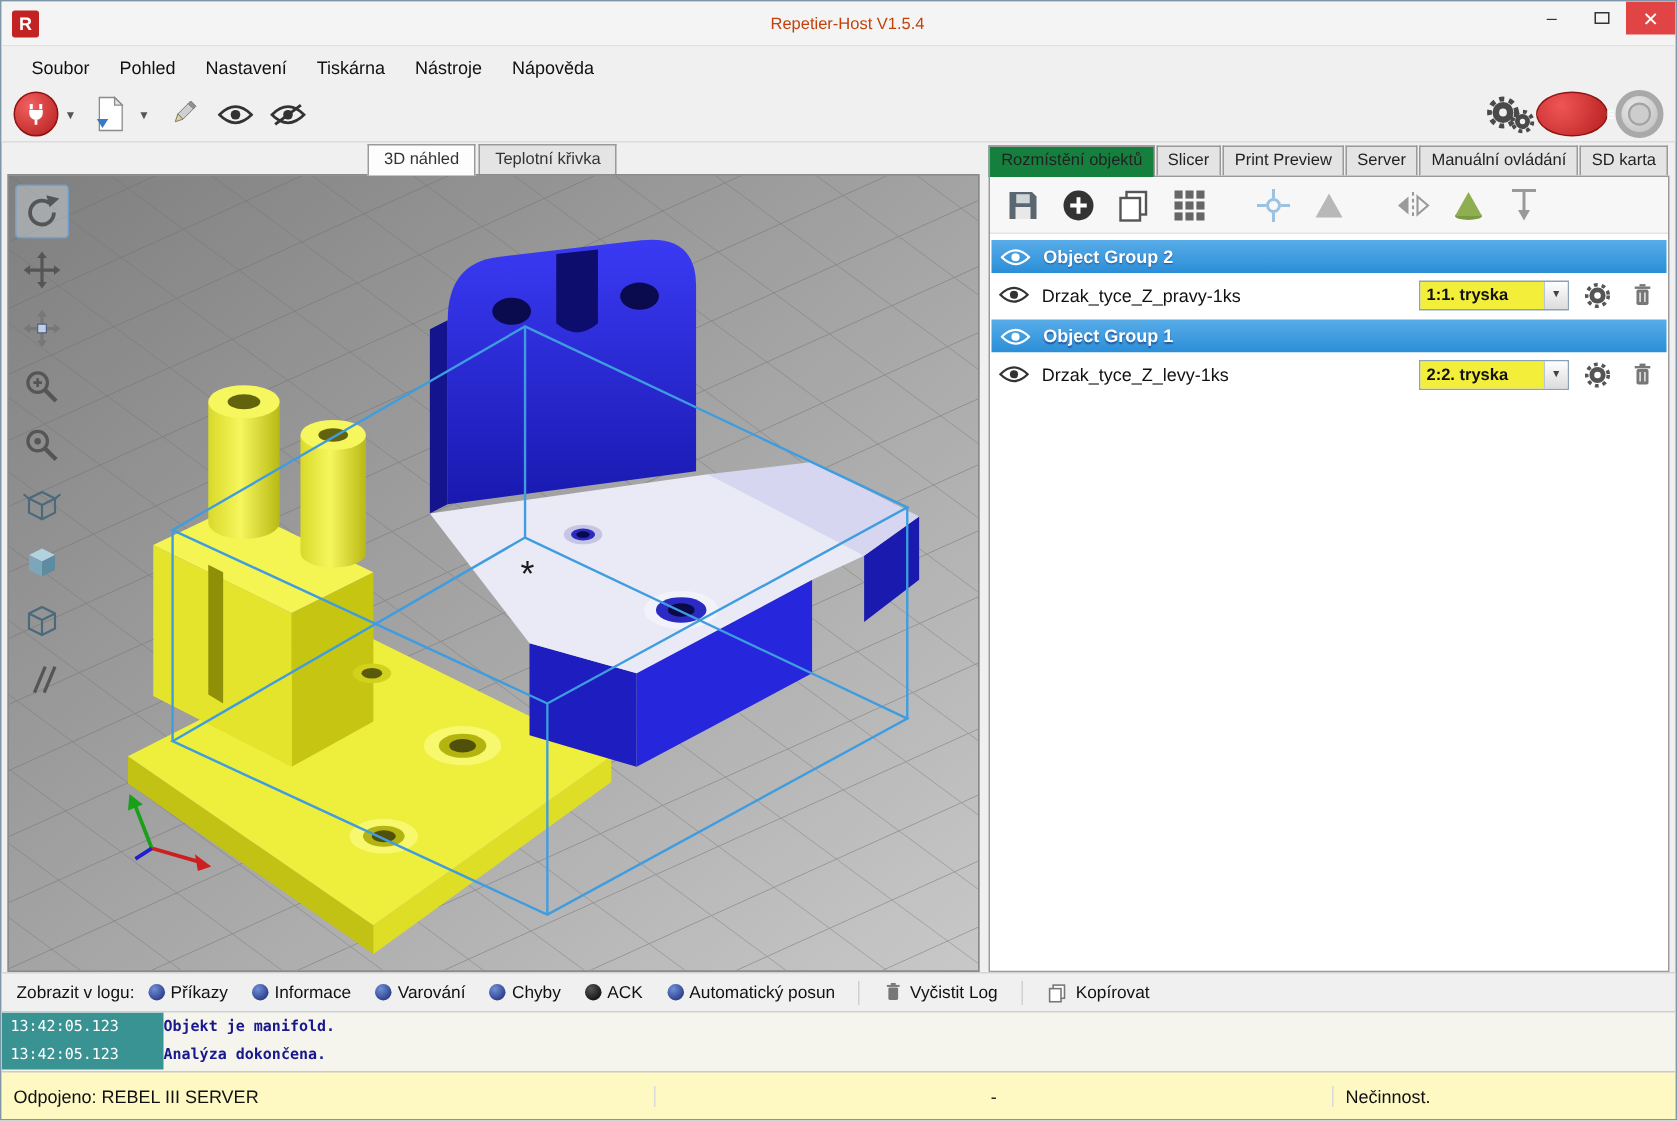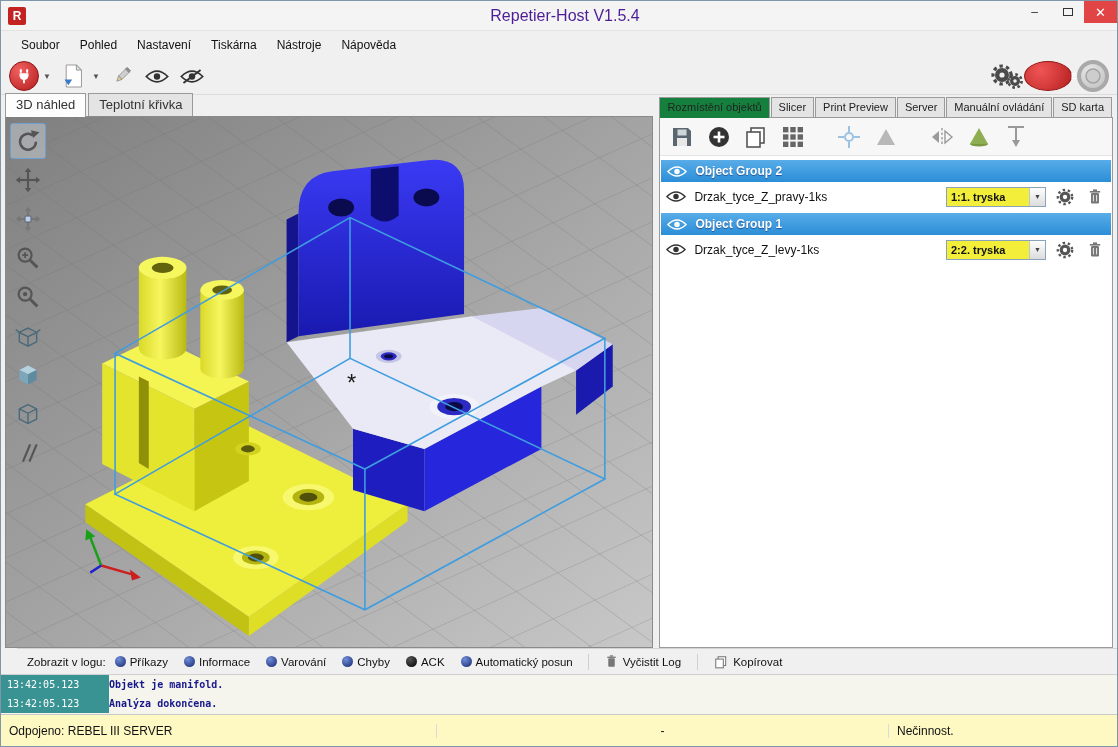--- a/index.html
+++ b/index.html
@@ -4,21 +4,21 @@
 <style>
   * { box-sizing: border-box; margin: 0; padding: 0; }
   body { background:#d8d8d8; font-family:"Liberation Sans", sans-serif; }
   .window{ width:1118px; height:747px; border:1px solid #7f96a8; background:#f0f0f0;
     display:flex; flex-direction:column; position:relative; overflow:hidden; }
 
   
   .titlebar{ height:30px; background:#f4f4f4; display:flex; align-items:center; border-bottom:1px solid #e2e2e2;}
   .app-icon{ width:18px; height:18px; margin:0 6px 0 7px; background:#c32222; color:#fff; font-weight:bold;
     font-size:12px; display:grid; place-items:center; border-radius:2px;}
-  .title{ flex:1; text-align:center; font-size:16px; color:#4c1d95; padding-left:80px;}
+  .title{ flex:1; text-align:center; font-size:11px; color:#c2410c; padding-left:80px;}
   .win-btns{ display:flex; align-self:flex-start;}
   .win-btn{ width:33px; height:22px; display:grid; place-items:center; font-size:12px; color:#333; cursor:default;}
   .win-btn.max span{ width:10px; height:8px; border:1px solid #333; display:block;}
   .win-btn.close{ background:#e04444; color:#fff; font-size:13px;}
 
   
   .menubar{ height:27px; display:flex; align-items:center; padding-left:10px; background:#f0f0f0; font-size:12px;}
   .menu-item{ padding:5px 10px; color:#111;}
 
   
@@ -31,21 +31,21 @@
   .easy-btn{ width:30px; height:30px; border-radius:50%; display:grid; place-items:center; color:#fff;
     font-size:8.5px; font-weight:bold; letter-spacing:.3px;
     background:radial-gradient(circle at 34% 30%, #f05555, #b51f1f); border:1px solid #8e1414;padding-left:46px;}
   .emerg-btn{ width:32px; height:32px; border-radius:50%; background:radial-gradient(circle at 38% 32%, #e9e9e9, #bdbdbd);
     border:4px solid #a9a9a9; display:grid; place-items:center;}
   .spacer{ flex:1; }
 
   
   .main{ flex:1; display:flex; padding:0 4px; min-height:0;}
   .left-pane{ width:658px; display:flex; flex-direction:column; min-height:0;}
-  .view-tabs{ height:21px; display:flex; align-items:flex-end; font-size:13px;}
+  .view-tabs{ height:21px; display:flex; align-items:flex-end; font-size:11px;justify-content:center;}
   .vtab{ padding:3px 10px 4px; border:1px solid #9a9a9a; border-bottom:none; background:#e4e4e4; color:#333; margin-right:2px;}
   .vtab.active{ background:#fdfdfd; position:relative; z-index:2; margin-bottom:-1px; padding-bottom:5px;}
   .viewport{ flex:1; border:1px solid #8a8a8a; position:relative; overflow:hidden; background:#9a9a9a; z-index:1;}
   .scene{ position:absolute; inset:0; width:100%; height:100%;}
   .view-toolbar{ position:absolute; left:4px; top:6px; display:flex; flex-direction:column; gap:3px; z-index:3;}
   .vbtn{ width:36px; height:36px; display:grid; place-items:center; border-radius:3px;}
   .vbtn.active{ border:1px solid #6fa0cf; background:rgba(235,244,252,.35);}
 
   .right-pane{ flex:1; display:flex; flex-direction:column; margin-left:6px; min-height:0;}
   .right-tabs{ height:22px; display:flex; align-items:flex-end; font-size:11px; white-space:nowrap;}
@@ -64,21 +64,21 @@
   .obj-name{ white-space:nowrap; overflow:hidden;}
   .row-controls{ margin-left:auto; display:flex; align-items:center; gap:8px;}
   .combo{ display:flex; width:100px; height:20px; border:1px solid #8aa3ba; background:#fff;font-weight:bold;}
   .combo-text{ flex:1; background:#f2ee3a; font-size:11px; padding:3px 4px; white-space:nowrap; overflow:hidden; color:#111;}
   .combo-arrow{ width:16px; border-left:1px solid #b9c7d4; background:linear-gradient(#fefefe,#dcdcdc);
     display:grid; place-items:center; font-size:7px; color:#444;}
   .icon-btn{ width:22px; height:22px; display:grid; place-items:center;}
 
   
   .log-toolbar{ height:26px; display:flex; align-items:center; gap:2px; padding:0 10px; background:#f0f0f0;
-    border-top:1px solid #d4d4d4; font-size:11.5px; color:#111; white-space:nowrap;margin-left:16px;}
+    border-top:1px solid #d4d4d4; font-size:11.5px; color:#111; white-space:nowrap;}
   .toggle{ display:flex; align-items:center; gap:4px; padding:3px 7px; border-radius:2px;}
   .ball{ width:11px; height:11px; border-radius:50%; background:radial-gradient(circle at 35% 30%, #6f8fd8, #16246e);}
   .ball.dark{ background:radial-gradient(circle at 35% 30%, #555, #000);}
   .vsep{ width:1px; height:16px; background:#d0d0d0; margin:0 6px;}
   .log-act{ display:flex; align-items:center; gap:5px; padding:3px 8px;}
 
   
   .log-area{ height:40px; background:#f5f5ee; border-top:1px solid #cfcfcf; display:flex; flex-direction:column;
     font-family:"DejaVu Sans Mono", monospace; font-size:10px; overflow:hidden;}
   .log-row{ display:flex; height:19px; align-items:center;}

